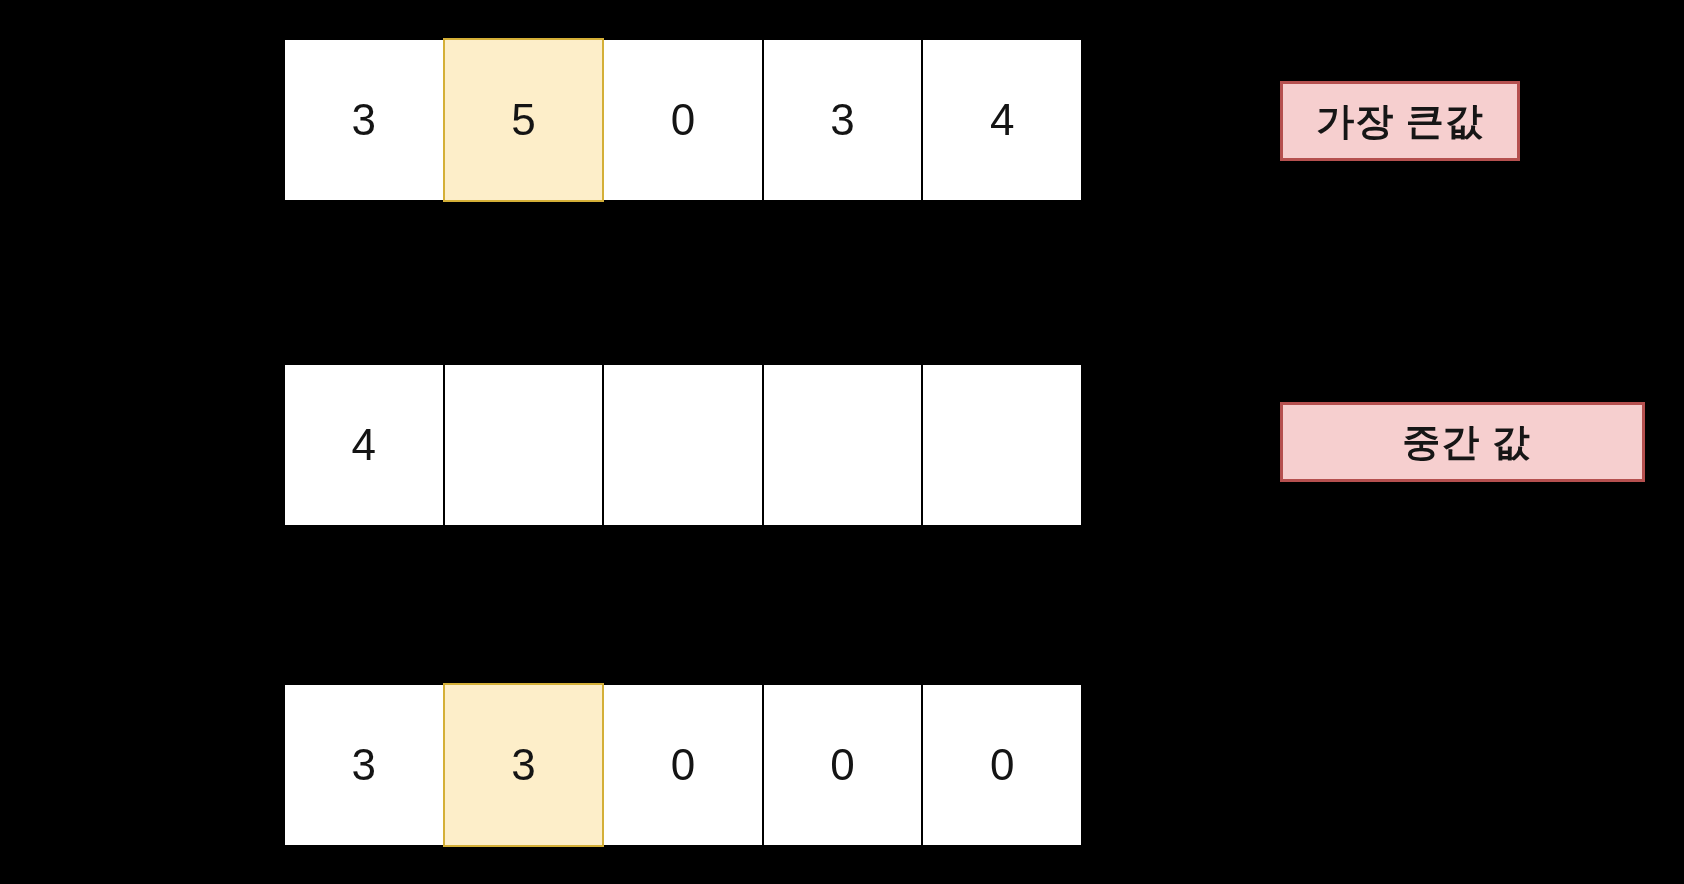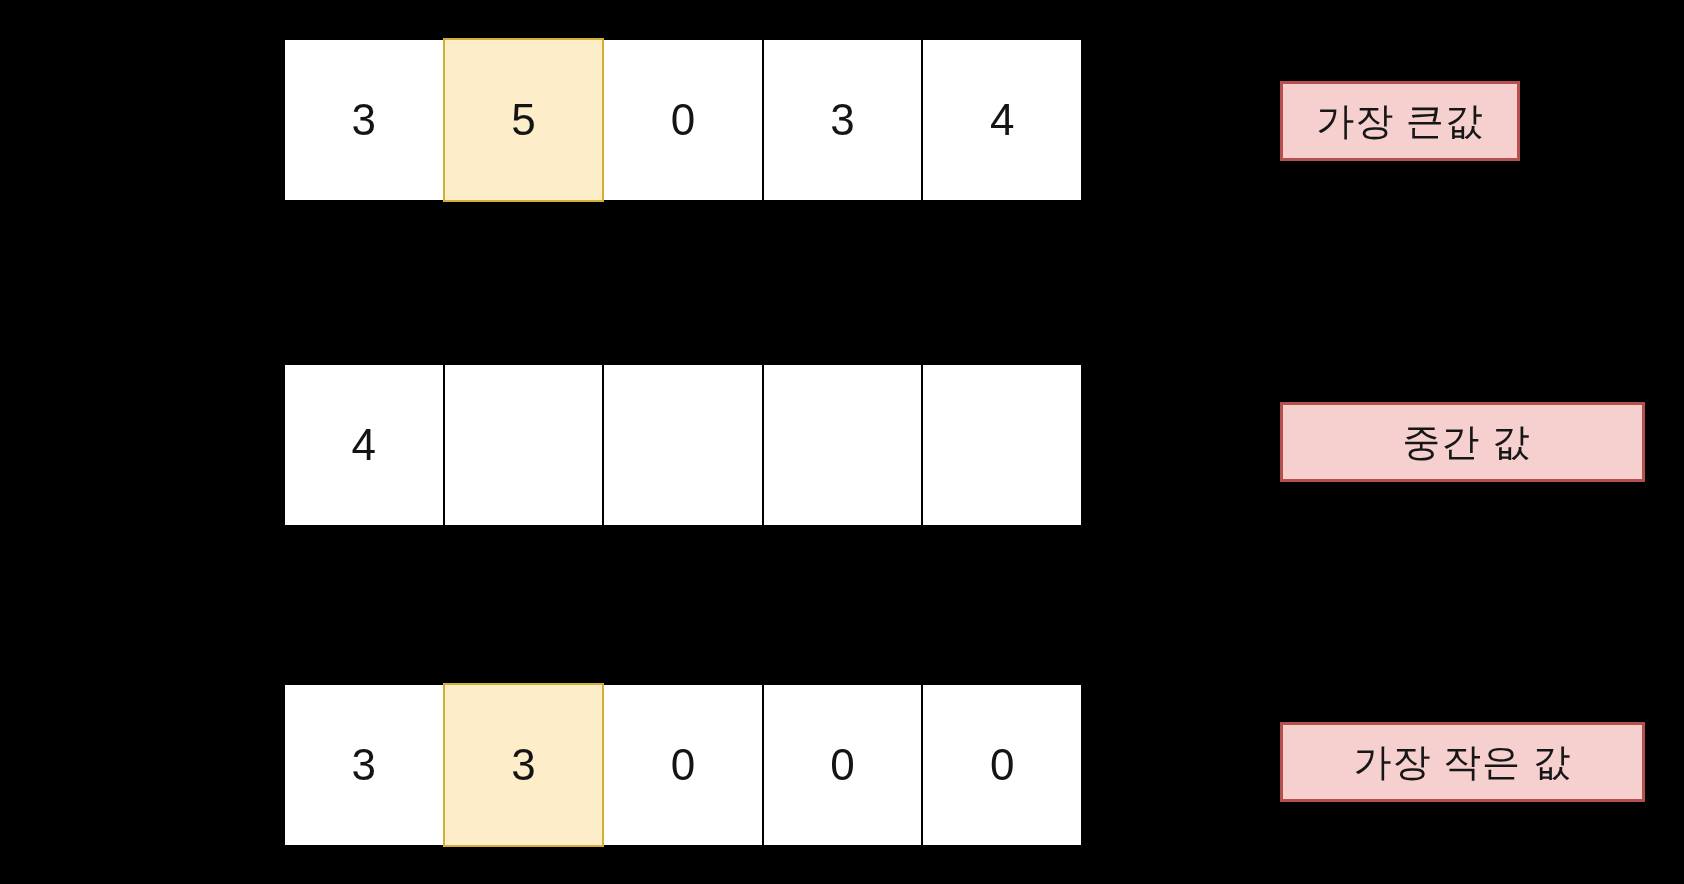--- a/index.html
+++ b/index.html
@@ -74,20 +74,21 @@
     box-sizing: border-box;
     display: flex;
     align-items: center;
     justify-content: center;
     color: #161616;
     font-size: 38px;
     line-height: 1;
     font-family: "Liberation Sans", sans-serif;
     white-space: nowrap;
     letter-spacing: 1px;
+    font-weight: bold;
   }
   .label-box.lbl-0 {
     left: 1280px;
     top: 81px;
     width: 240px;
     height: 80px;
   }
   .label-box.lbl-1 {
     left: 1280px;
     top: 402px;
@@ -156,15 +157,14 @@
     <div class="cell">
       <span class="cell-value">0</span>
     </div>
     <div class="cell">
       <span class="cell-value">0</span>
     </div>
   </div>
 
   <div class="label-box lbl-0">가장 큰값</div>
   <div class="label-box lbl-1">중간 값</div>
-  <div class="label-box lbl-2">가장 작은 값</div>
 
 </div>
 
 </body></html>

